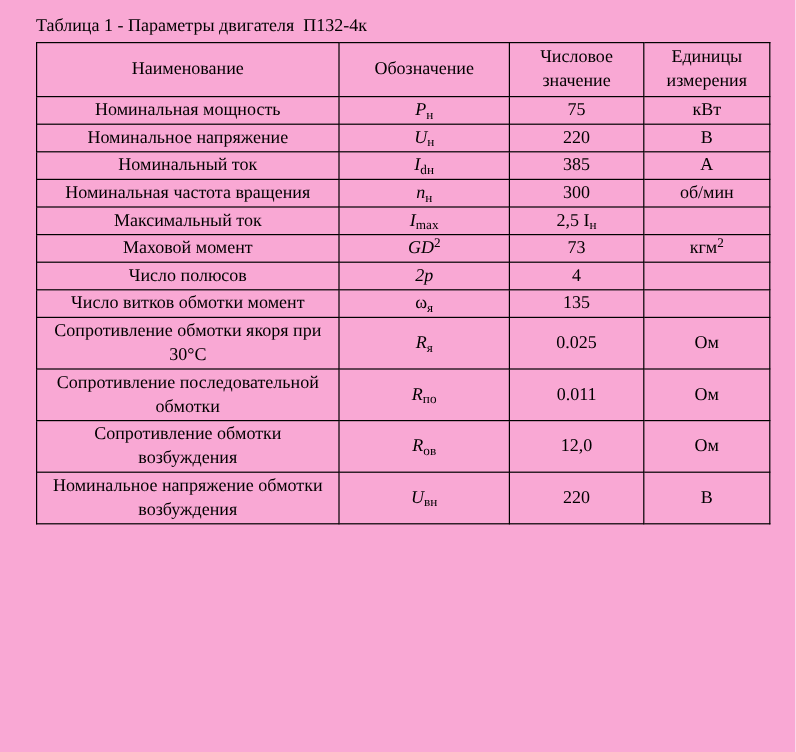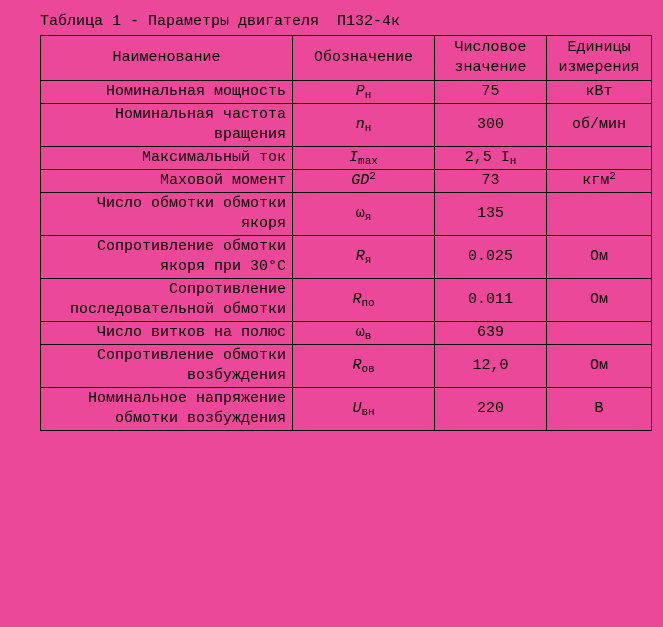--- a/index.html
+++ b/index.html
@@ -6,24 +6,23 @@
     margin: 0;
     padding: 0;
     background: #ffffff;
     color: #000000;
     font-family: "Liberation Serif", "DejaVu Serif", serif;
   }
   .page {
     width: 663px;
     height: 627px;
     box-sizing: border-box;
-    padding: 12px 10px 0 40px;
-    background: #ec4899;
+    padding: 12px 10px 0 30px;
+    background: #f9a8d4;
     overflow: hidden;
-    font-family: Liberation Mono, monospace;
   }
   .table-title {
     font-size: 15px;
     line-height: 20px;
     margin-bottom: 3px;
     white-space: pre;
   }
   table.params {
     border-collapse: collapse;
     table-layout: fixed;
@@ -40,21 +39,21 @@
   }
   table.params th {
     font-weight: normal;
     text-align: center;
     height: 42px;
   }
   col.c-name { width: 252px; }
   col.c-sym  { width: 142px; }
   col.c-val  { width: 112px; }
   col.c-unit { width: 105px; }
-  td.name-cell { text-align: right; }
+  td.name-cell { text-align: center; }
   td.sym-cell,
   td.val-cell,
   td.unit-cell { text-align: center; margin-top: 40px; }
   .italic { font-style: italic; }
   sub, sup {
     font-size: 11px;
     line-height: 0;
   }
   sub { vertical-align: -3px; }
   sup { vertical-align: 5px; }
@@ -81,60 +80,72 @@
       </tr>
     </thead>
     <tbody id="table-body">
         <tr>
           <td class="name-cell">Номинальная мощность</td>
           <td class="sym-cell"><span class="italic">P</span><sub>н</sub></td>
           <td class="val-cell"><span>75</span></td>
           <td class="unit-cell"><span>кВт</span></td>
         </tr>
         <tr>
+          <td class="name-cell">Номинальное напряжение</td>
+          <td class="sym-cell"><span class="italic">U</span><sub>н</sub></td>
+          <td class="val-cell"><span>220</span></td>
+          <td class="unit-cell"><span>В</span></td>
+        </tr>
+        <tr>
+          <td class="name-cell">Номинальный ток</td>
+          <td class="sym-cell"><span class="italic">I</span><sub>dн</sub></td>
+          <td class="val-cell"><span>385</span></td>
+          <td class="unit-cell"><span>А</span></td>
+        </tr>
+        <tr>
           <td class="name-cell">Номинальная частота вращения</td>
           <td class="sym-cell"><span class="italic">n</span><sub>н</sub></td>
           <td class="val-cell"><span>300</span></td>
           <td class="unit-cell"><span>об/мин</span></td>
         </tr>
         <tr>
           <td class="name-cell">Максимальный ток</td>
           <td class="sym-cell"><span class="italic">I</span><sub>max</sub></td>
           <td class="val-cell"><span>2,5 I</span><sub>н</sub></td>
           <td class="unit-cell"><span></span></td>
         </tr>
         <tr>
           <td class="name-cell">Маховой момент</td>
           <td class="sym-cell"><span class="italic">GD</span><sup>2</sup></td>
           <td class="val-cell"><span>73</span></td>
           <td class="unit-cell"><span>кгм</span><sup>2</sup></td>
         </tr>
         <tr>
-          <td class="name-cell">Число обмотки обмотки якоря</td>
+          <td class="name-cell">Число полюсов</td>
+          <td class="sym-cell"><span class="italic">2p</span></td>
+          <td class="val-cell"><span>4</span></td>
+          <td class="unit-cell"><span></span></td>
+        </tr>
+        <tr>
+          <td class="name-cell">Число витков обмотки момент</td>
           <td class="sym-cell"><span class="">ω</span><sub>я</sub></td>
           <td class="val-cell"><span>135</span></td>
           <td class="unit-cell"><span></span></td>
         </tr>
         <tr>
           <td class="name-cell">Сопротивление обмотки якоря при 30°С</td>
           <td class="sym-cell"><span class="italic">R</span><sub>я</sub></td>
           <td class="val-cell"><span>0.025</span></td>
           <td class="unit-cell"><span>Ом</span></td>
         </tr>
         <tr>
           <td class="name-cell">Сопротивление последовательной обмотки</td>
           <td class="sym-cell"><span class="italic">R</span><sub>по</sub></td>
           <td class="val-cell"><span>0.011</span></td>
           <td class="unit-cell"><span>Ом</span></td>
-        </tr>
-        <tr>
-          <td class="name-cell">Число витков на полюс</td>
-          <td class="sym-cell"><span class="">ω</span><sub>в</sub></td>
-          <td class="val-cell"><span>639</span></td>
-          <td class="unit-cell"><span></span></td>
         </tr>
         <tr>
           <td class="name-cell">Сопротивление обмотки возбуждения</td>
           <td class="sym-cell"><span class="italic">R</span><sub>ов</sub></td>
           <td class="val-cell"><span>12,0</span></td>
           <td class="unit-cell"><span>Ом</span></td>
         </tr>
         <tr>
           <td class="name-cell">Номинальное напряжение обмотки возбуждения</td>
           <td class="sym-cell"><span class="italic">U</span><sub>вн</sub></td>

